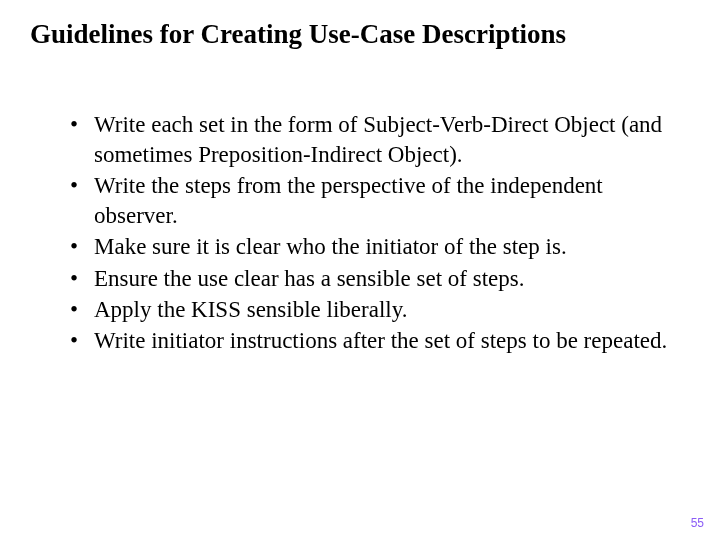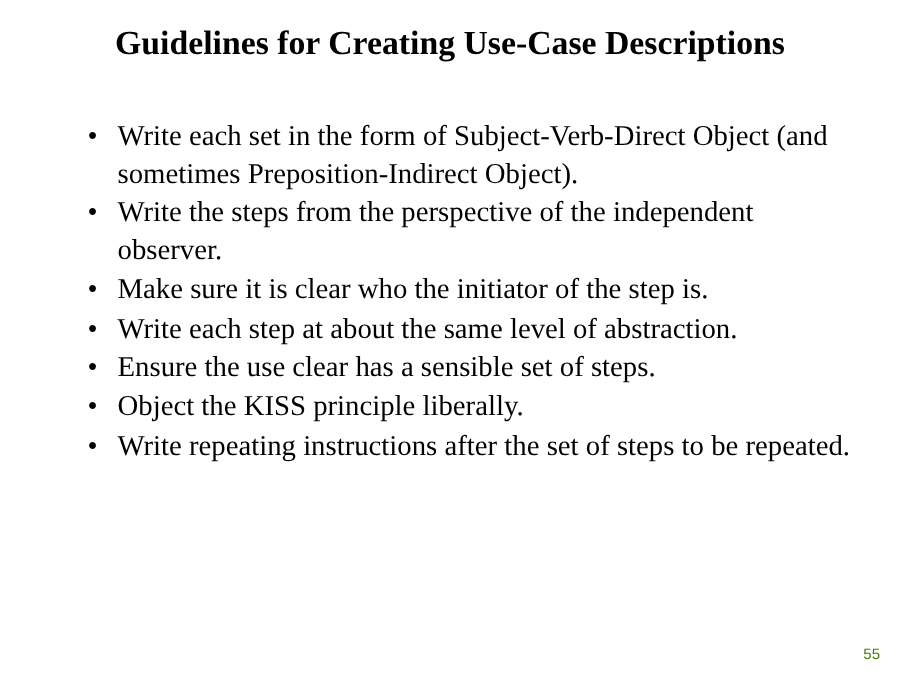--- a/index.html
+++ b/index.html
@@ -12,22 +12,22 @@
       height: 540px;
       background: #ffffff;
       font-family: "Times New Roman", Times, serif;
       color: #000000;
       position: relative;
       padding: 18px 30px 0 30px;
     }
     .title {
       font-size: 27px;
       font-weight: bold;
-      text-align: center;
-      margin-bottom: 44px;
+      text-align: left;
+      margin-bottom: 60px;
       line-height: 1.2;
     }
     .bullet-list {
       list-style: none;
       padding-left: 40px;
     }
     .bullet-item {
       position: relative;
       font-size: 23px;
       line-height: 1.28;
@@ -40,31 +40,30 @@
       left: 0;
       top: 0;
       font-size: 23px;
     }
     .page-number {
       position: absolute;
       bottom: 10px;
       right: 16px;
       font-size: 12px;
       font-family: Arial, sans-serif;
-      color: #4d7c0f;
+      color: #8b5cf6;
     }
   </style>
 </head>
 <body>
 
 <h1 class="title">Guidelines for Creating Use-Case Descriptions</h1>
 
 <ul class="bullet-list">
   <li class="bullet-item">Write each set in the form of Subject-Verb-Direct Object (and sometimes Preposition-Indirect Object).</li>
   <li class="bullet-item">Write the steps from the perspective of the independent observer.</li>
   <li class="bullet-item">Make sure it is clear who the initiator of the step is.</li>
-  <li class="bullet-item">Write each step at about the same level of abstraction.</li>
   <li class="bullet-item">Ensure the use clear has a sensible set of steps.</li>
-  <li class="bullet-item">Object the KISS principle liberally.</li>
-  <li class="bullet-item">Write repeating instructions after the set of steps to be repeated.</li>
+  <li class="bullet-item">Apply the KISS sensible liberally.</li>
+  <li class="bullet-item">Write initiator instructions after the set of steps to be repeated.</li>
 </ul>
 
 <div class="page-number">55</div>
 
 </body></html>

